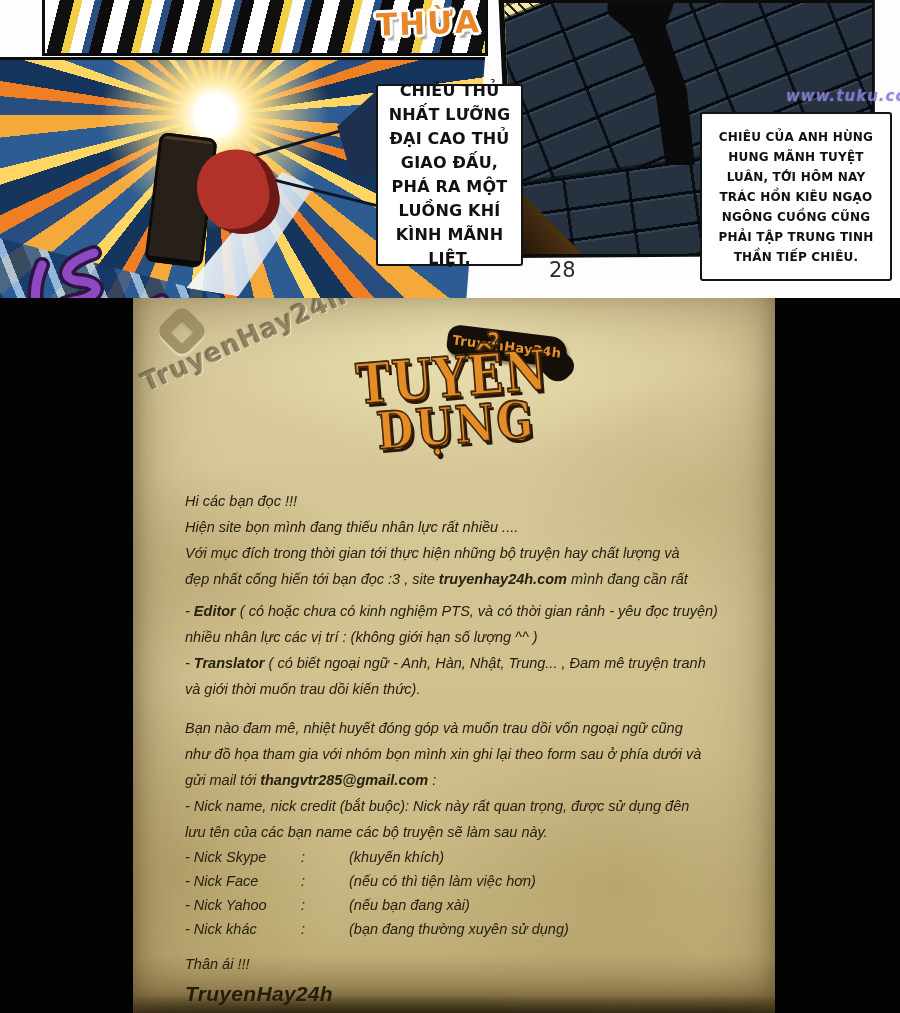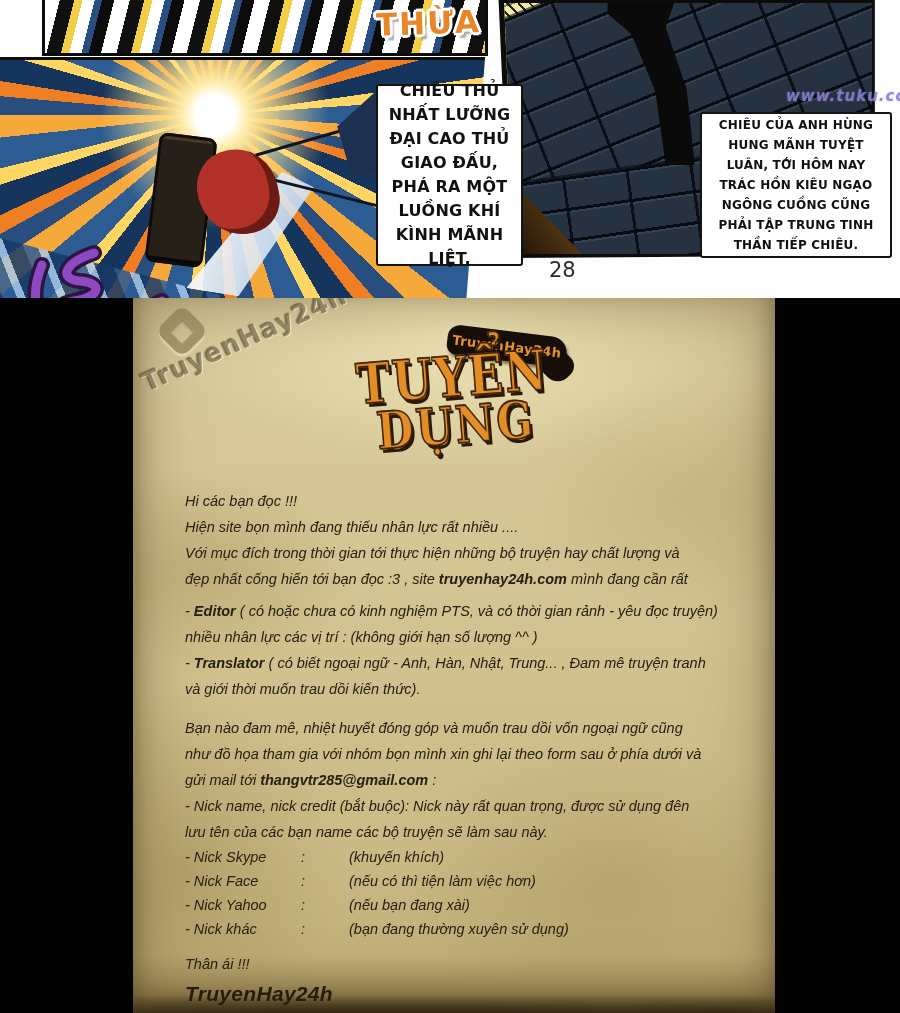--- a/index.html
+++ b/index.html
@@ -59,21 +59,21 @@
     clip-path:polygon(0 12%,62% 100%,0 100%);}
 
   .sfx{position:absolute;left:376px;top:5px;z-index:6;font-size:31px;font-weight:bold;letter-spacing:2px;
     color:#e8872a;transform:rotate(-2deg);
     text-shadow:-2px -2px 0 #fff,2px -2px 0 #fff,-2px 2px 0 #fff,2px 2px 0 #fff,0 -3px 0 #fff,0 3px 0 #fff,
       -3px 0 0 #fff,3px 0 0 #fff,4px 5px 2px rgba(0,0,0,.35);}
   .bubble{position:absolute;z-index:7;background:#fff;border:2px solid #141414;border-radius:3px;
     display:flex;align-items:center;justify-content:center;text-align:center;
     font-weight:bold;color:#111;padding:6px 5px;box-sizing:border-box;}
   .bubble1{left:376px;top:84px;width:147px;height:182px;font-size:16px;line-height:24px;letter-spacing:.2px;}
-  .bubble2{left:700px;top:112px;width:192px;height:146px;font-size:12px;line-height:20px;letter-spacing:.2px;text-align:center;}
+  .bubble2{left:700px;top:112px;width:192px;height:169px;font-size:12px;line-height:20px;letter-spacing:.2px;text-align:center;}
   .comic-watermark{position:absolute;left:786px;top:87px;z-index:6;font-size:15px;font-weight:bold;font-style:italic;
     color:#8a7fd2;opacity:.9;text-shadow:0 0 2px rgba(140,130,220,.6);letter-spacing:1px;}
   .page-number{position:absolute;left:549px;top:258px;z-index:3;font-size:21px;color:#2b2b2b;}
 
   
   .notice{position:absolute;left:0;top:298px;width:900px;height:715px;background:#030303;}
   .parchment{position:absolute;left:133px;top:0;width:642px;height:715px;background-color:#cfc091;
     background-image:
       radial-gradient(ellipse 380px 200px at 50% 4%,rgba(240,230,182,.95),rgba(240,230,182,0) 70%),
       radial-gradient(ellipse 200px 150px at 12% 38%,rgba(168,148,92,.45),transparent 70%),

